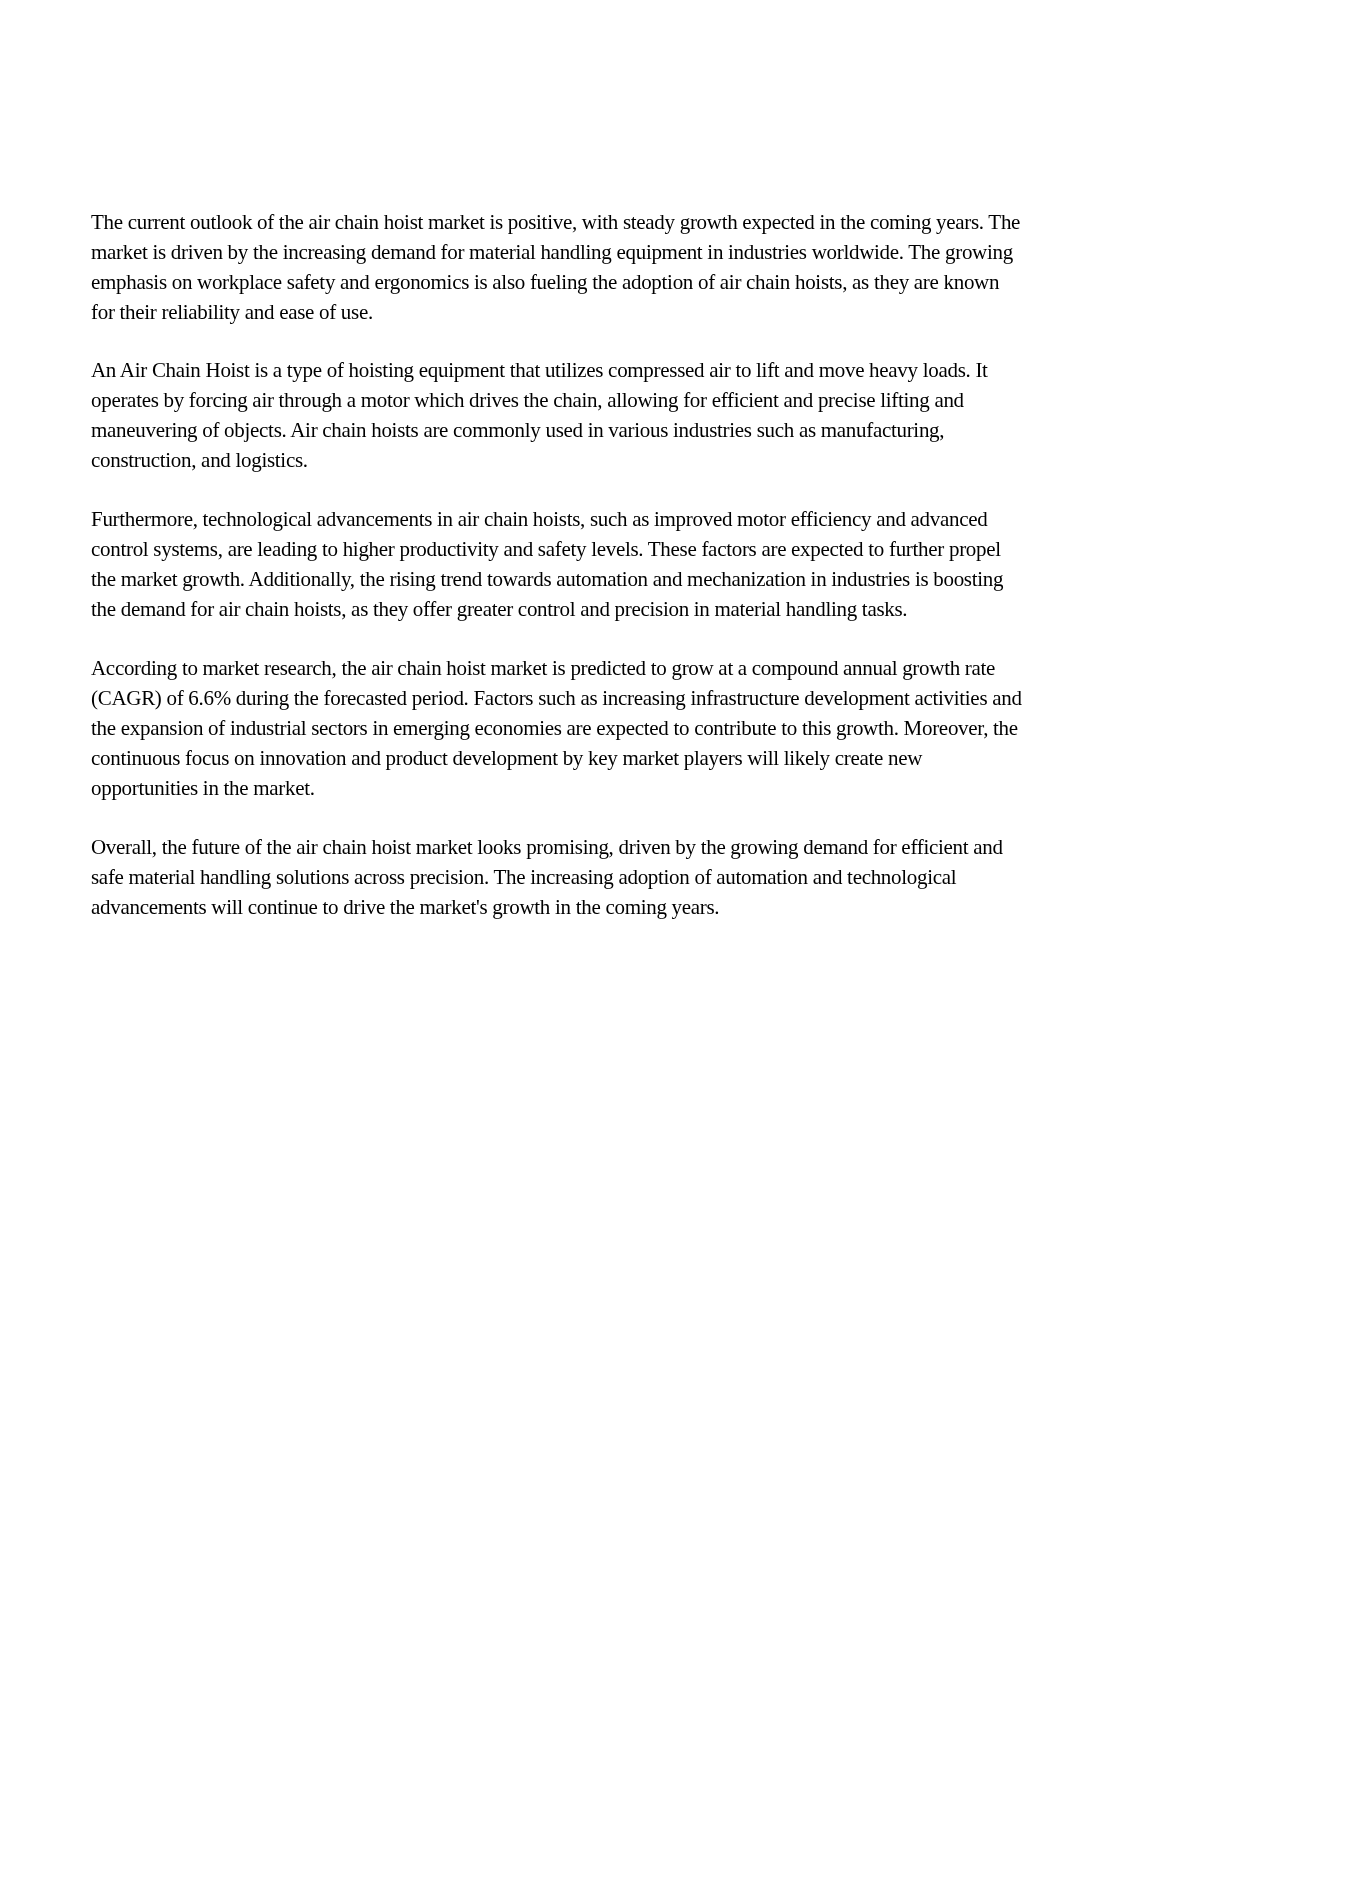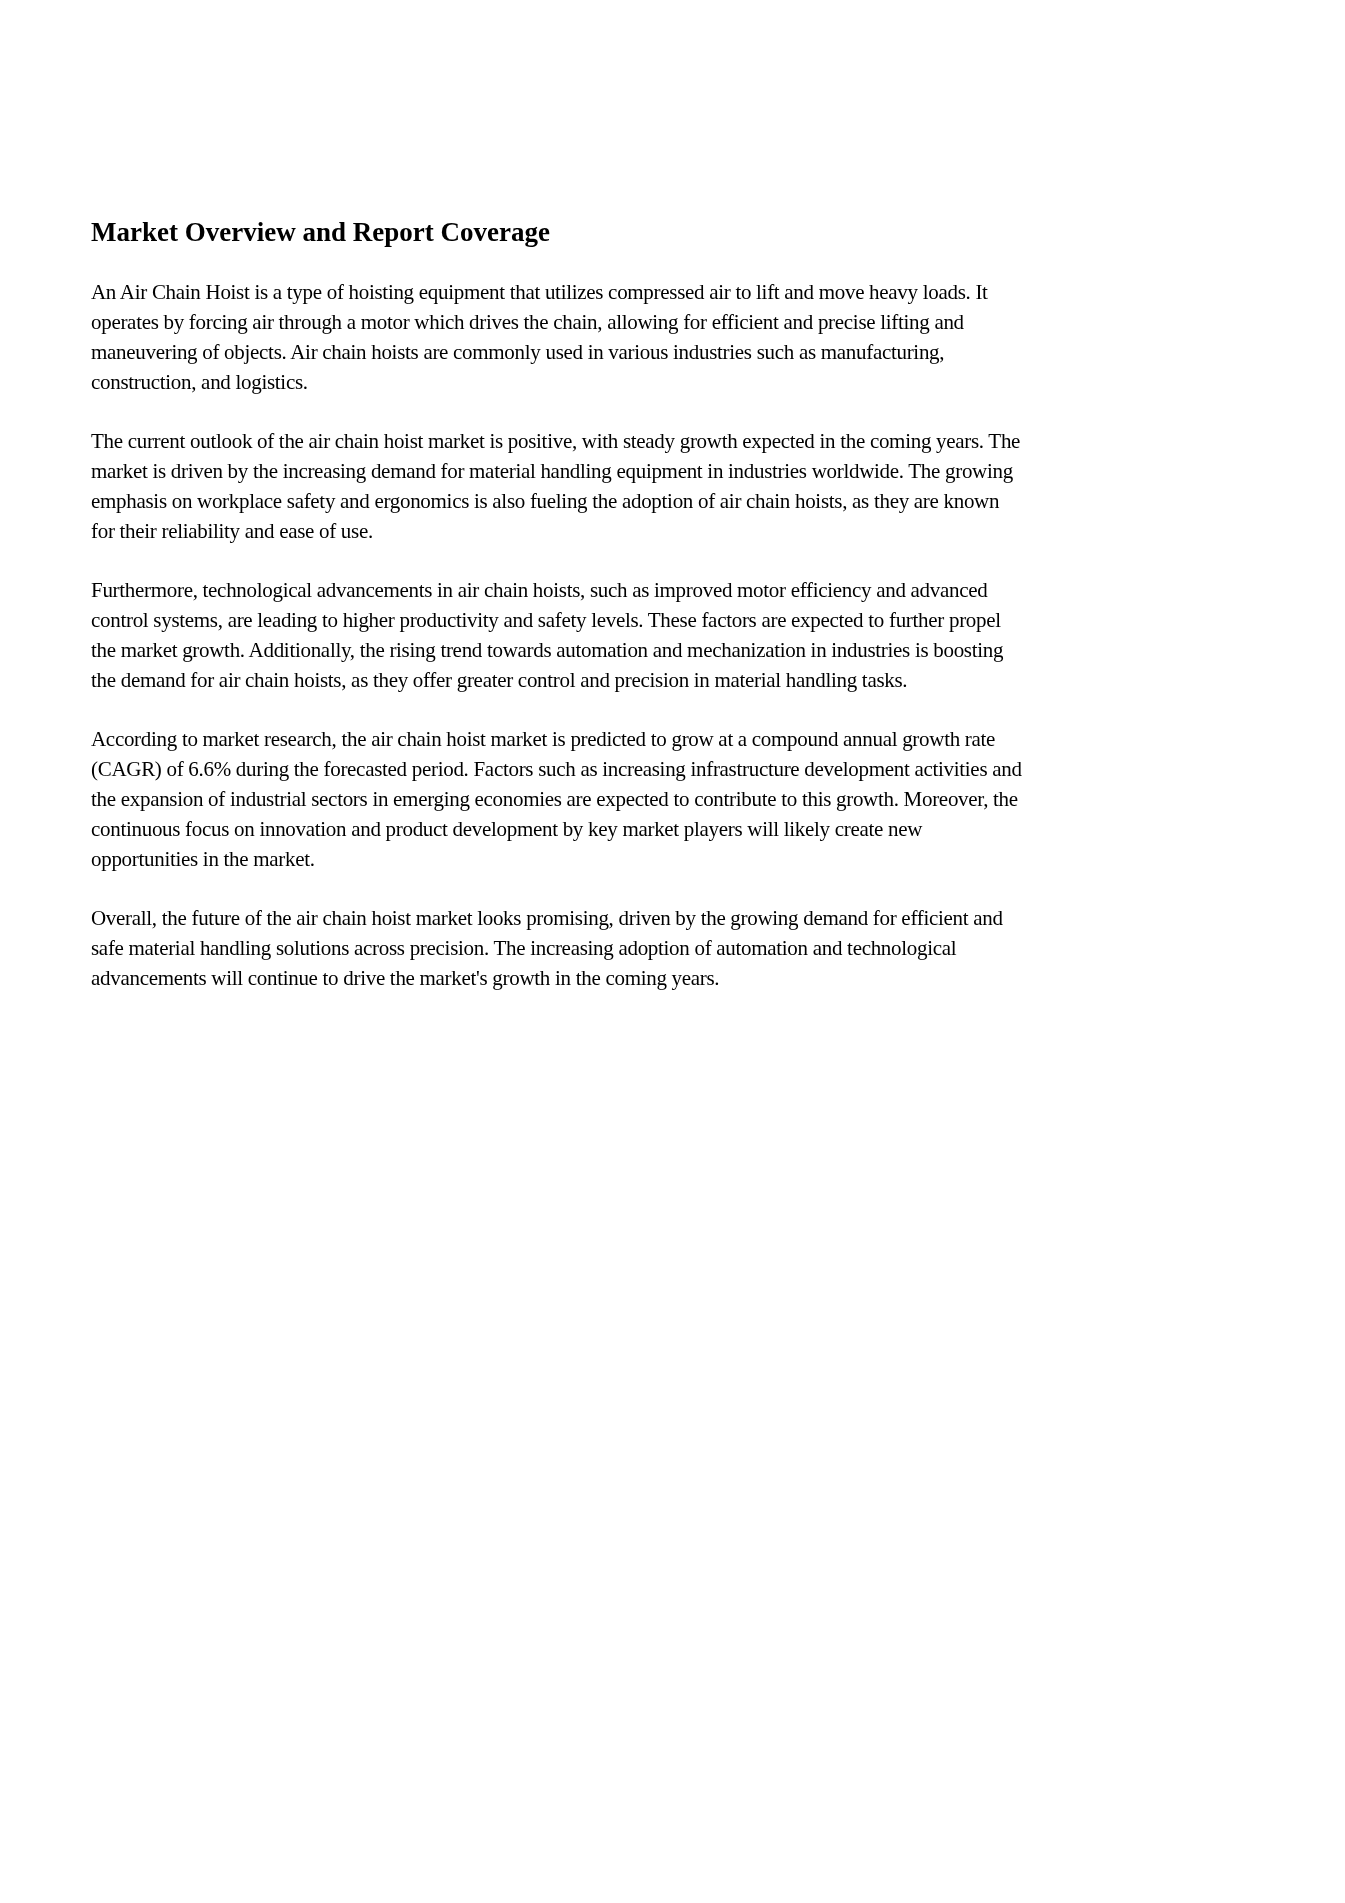--- a/index.html
+++ b/index.html
@@ -54,25 +54,24 @@
     font-size: 22px;
     line-height: 32px;
   }
 </style>
 </head>
 <body>
 
 <div class="doc">
 
 
-  <div class="heading overview">Market Overview and Report Coverage</div>
+
+  <p class="body">The current outlook of the air chain hoist market is positive, with steady growth expected in the coming years. The market is driven by the increasing demand for material handling equipment in industries worldwide. The growing emphasis on workplace safety and ergonomics is also fueling the adoption of air chain hoists, as they are known for their reliability and ease of use.</p>
 
   <p class="body first">An Air Chain Hoist is a type of hoisting equipment that utilizes compressed air to lift and move heavy loads. It operates by forcing air through a motor which drives the chain, allowing for efficient and precise lifting and maneuvering of objects. Air chain hoists are commonly used in various industries such as manufacturing, construction, and logistics.</p>
-
-  <p class="body">The current outlook of the air chain hoist market is positive, with steady growth expected in the coming years. The market is driven by the increasing demand for material handling equipment in industries worldwide. The growing emphasis on workplace safety and ergonomics is also fueling the adoption of air chain hoists, as they are known for their reliability and ease of use.</p>
 
   <p class="body">Furthermore, technological advancements in air chain hoists, such as improved motor efficiency and advanced control systems, are leading to higher productivity and safety levels. These factors are expected to further propel the market growth. Additionally, the rising trend towards automation and mechanization in industries is boosting the demand for air chain hoists, as they offer greater control and precision in material handling tasks.</p>
 
   <p class="body">According to market research, the air chain hoist market is predicted to grow at a compound annual growth rate (CAGR) of 6.6% during the forecasted period. Factors such as increasing infrastructure development activities and the expansion of industrial sectors in emerging economies are expected to contribute to this growth. Moreover, the continuous focus on innovation and product development by key market players will likely create new opportunities in the market.</p>
 
   <p class="body">Overall, the future of the air chain hoist market looks promising, driven by the growing demand for efficient and safe material handling solutions across precision. The increasing adoption of automation and technological advancements will continue to drive the market's growth in the coming years.</p>
 
 
 
 

